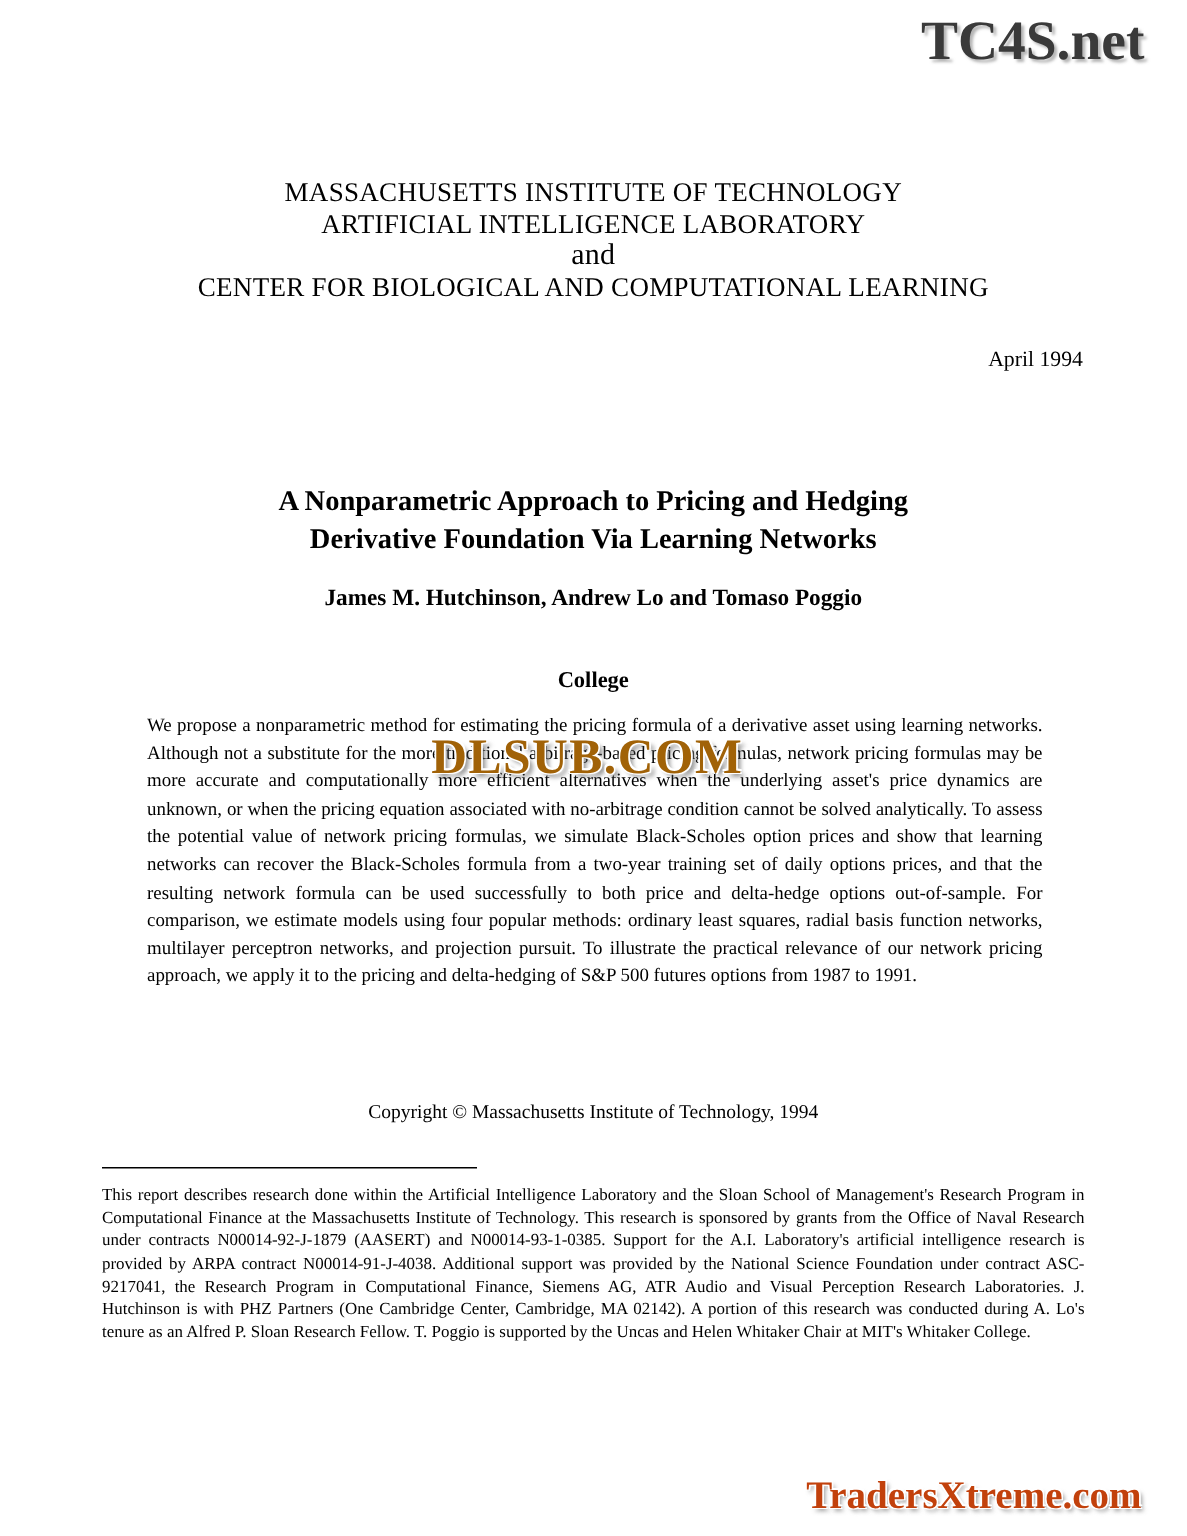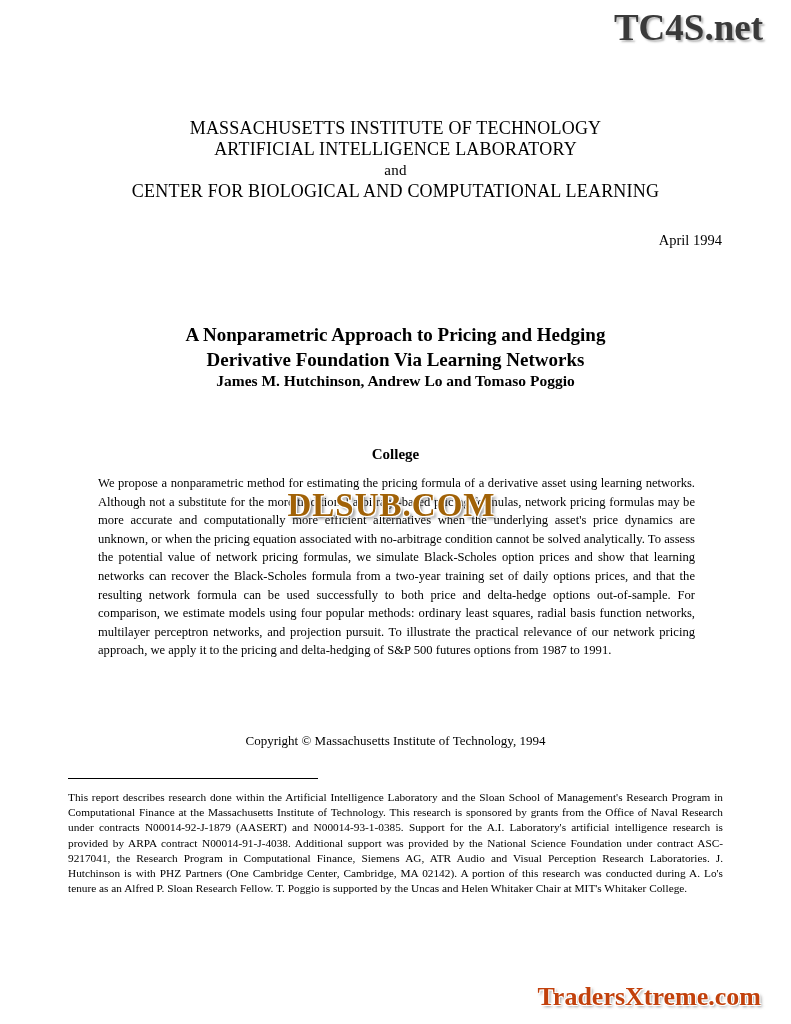--- a/index.html
+++ b/index.html
@@ -70,21 +70,21 @@
   }
   .inst div {
     font-size: 16.5px;
     letter-spacing: 0.2px;
   }
   .inst .l1, .inst .l2, .inst .l4 {
     font-variant: small-caps;
     font-size: 18px;
   }
   .inst .l3 {
-    font-size: 15px;
+    font-size: 20px;
   }
 
   
   .memo {
     position: absolute;
     top: 232px;
     left: 72px;
     width: 650px;
     font-size: 14.5px;
     line-height: 17px;
@@ -107,21 +107,21 @@
     width: 791px;
     text-align: center;
     font-weight: bold;
     font-size: 19px;
     line-height: 25px;
   }
 
   
   .authors {
     position: absolute;
-    top: 372px;
+    top: 390px;
     left: 0;
     width: 791px;
     text-align: center;
     font-weight: bold;
     font-size: 15.5px;
   }
 
   
   .abstract-head {
     position: absolute;

